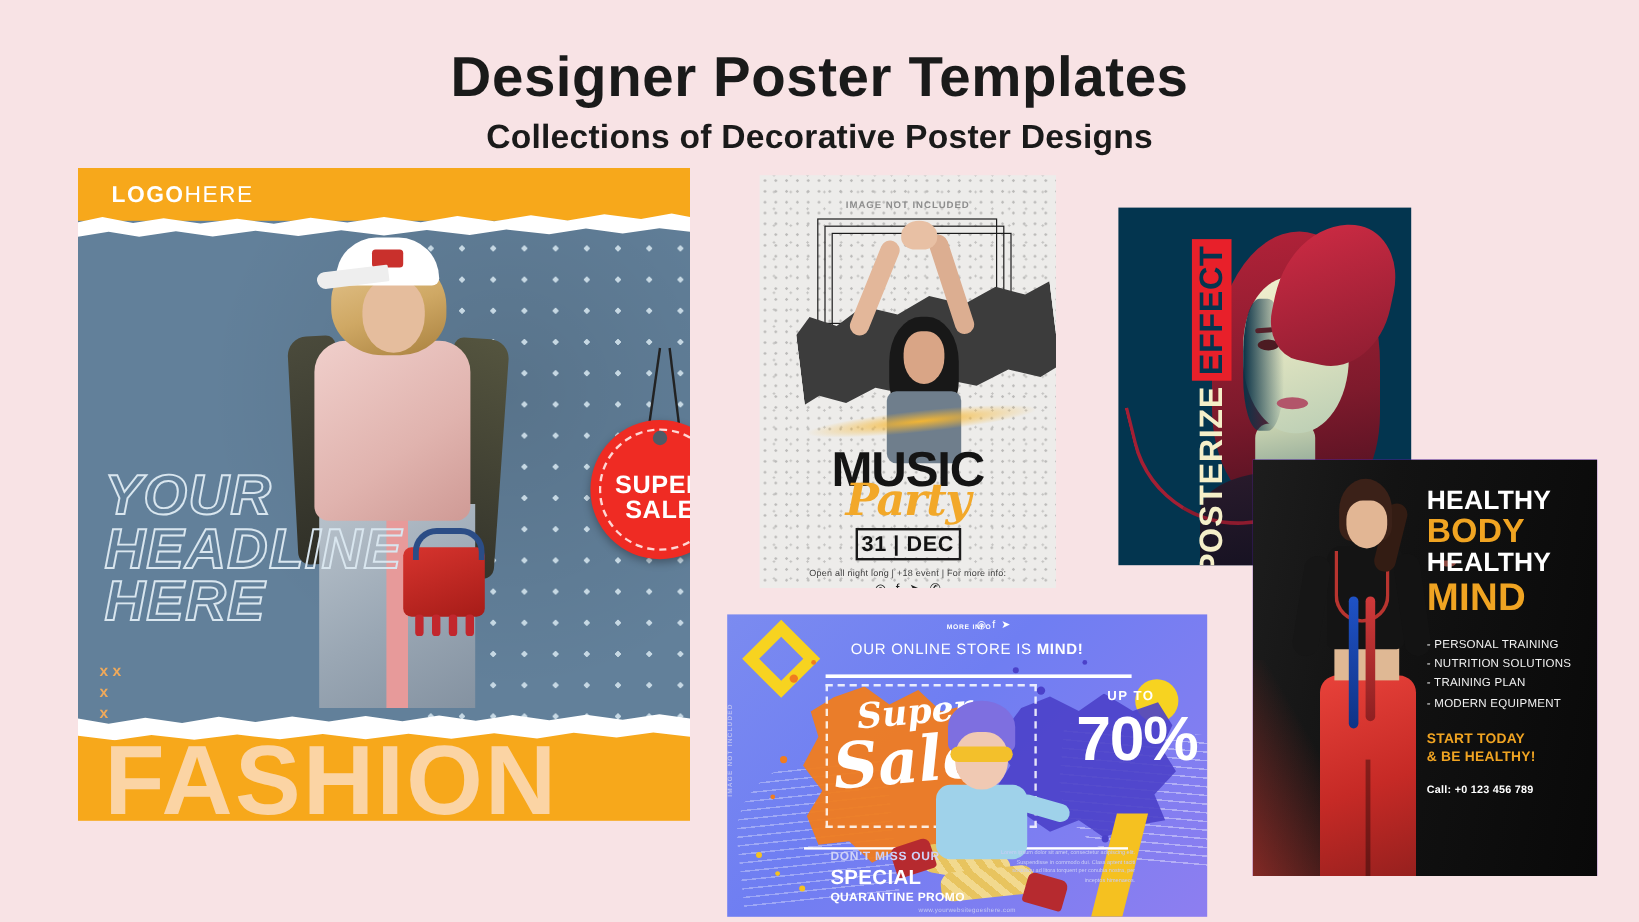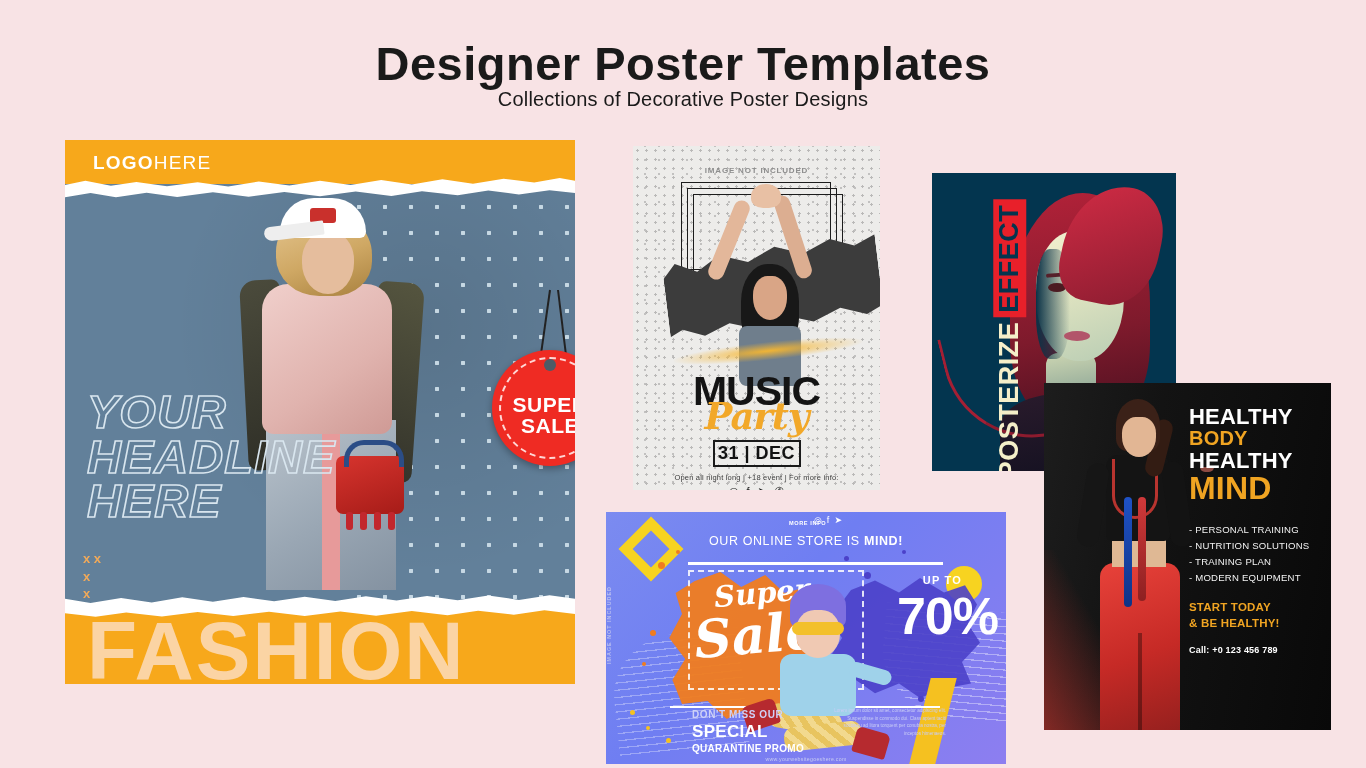--- a/index.html
+++ b/index.html
@@ -10,21 +10,21 @@
     position:relative;
   }
 
   
   #header { position:absolute; top:0; left:0; width:1366px; text-align:center; }
   #page-title {
     font-size:47px; font-weight:700; color:#1a1a1a; letter-spacing:0.5px;
     margin-top:40px; line-height:1.02;
   }
   #page-subtitle {
-    font-size:20px; font-weight:400; color:#1a1a1a; letter-spacing:0.2px;
+    font-size:28px; font-weight:700; color:#1a1a1a; margin-top:10px; letter-spacing:0.2px;
   }
 
   
   .poster { position:absolute; overflow:hidden; }
 
   
   #poster-fashion { left:65px; top:140px; width:510px; height:544px; background:#f7a81b; }
   .fash-photo {
     position:absolute; left:0; top:44px; width:510px; height:420px;
     background:
@@ -417,21 +417,21 @@
   .fm-rope2 { position:absolute; left:84px; top:104px; width:8px; height:104px; border-radius:5px;
     background:linear-gradient(#d0393a,#8e2021); }
   .fm-ropehang { position:absolute; left:58px; top:66px; width:46px; height:60px;
     border:3px solid #b8342f; border-top:none; border-radius:0 0 30px 30px; }
   .fit-redglow {
     position:absolute; left:-4px; bottom:0; width:66px; height:180px;
     background:linear-gradient(60deg,rgba(226,56,48,.55),rgba(226,56,48,0) 70%);
   }
   .fit-copy { position:absolute; left:145px; top:22px; width:134px; }
   #fit-l1 { font-size:22px; font-weight:800; color:#fff; letter-spacing:.2px; line-height:1.05; }
-  #fit-l2 { font-size:20px; font-weight:800; color:#f0a422; letter-spacing:.2px; line-height:1.05; }
+  #fit-l2 { font-size:28px; font-weight:800; color:#f0a422; letter-spacing:.2px; line-height:1.05; }
   #fit-l3 { font-size:22px; font-weight:800; color:#fff; letter-spacing:.2px; line-height:1.05; }
   #fit-l4 { font-size:32px; font-weight:800; color:#f0a422; letter-spacing:.2px; line-height:1.05; }
   .fit-list { margin-top:16px; }
   .fit-list li {
     list-style:none; font-size:9.6px; color:#f2f2f2; line-height:1.68; letter-spacing:.2px;
   }
   .fit-cta { margin-top:14px; }
   #fit-cta1, #fit-cta2 { font-size:11.5px; font-weight:800; color:#f0a422; line-height:1.38; letter-spacing:.2px; }
   #fit-call { margin-top:13px; font-size:9px; font-weight:700; color:#fff; letter-spacing:.2px; }
 </style>

